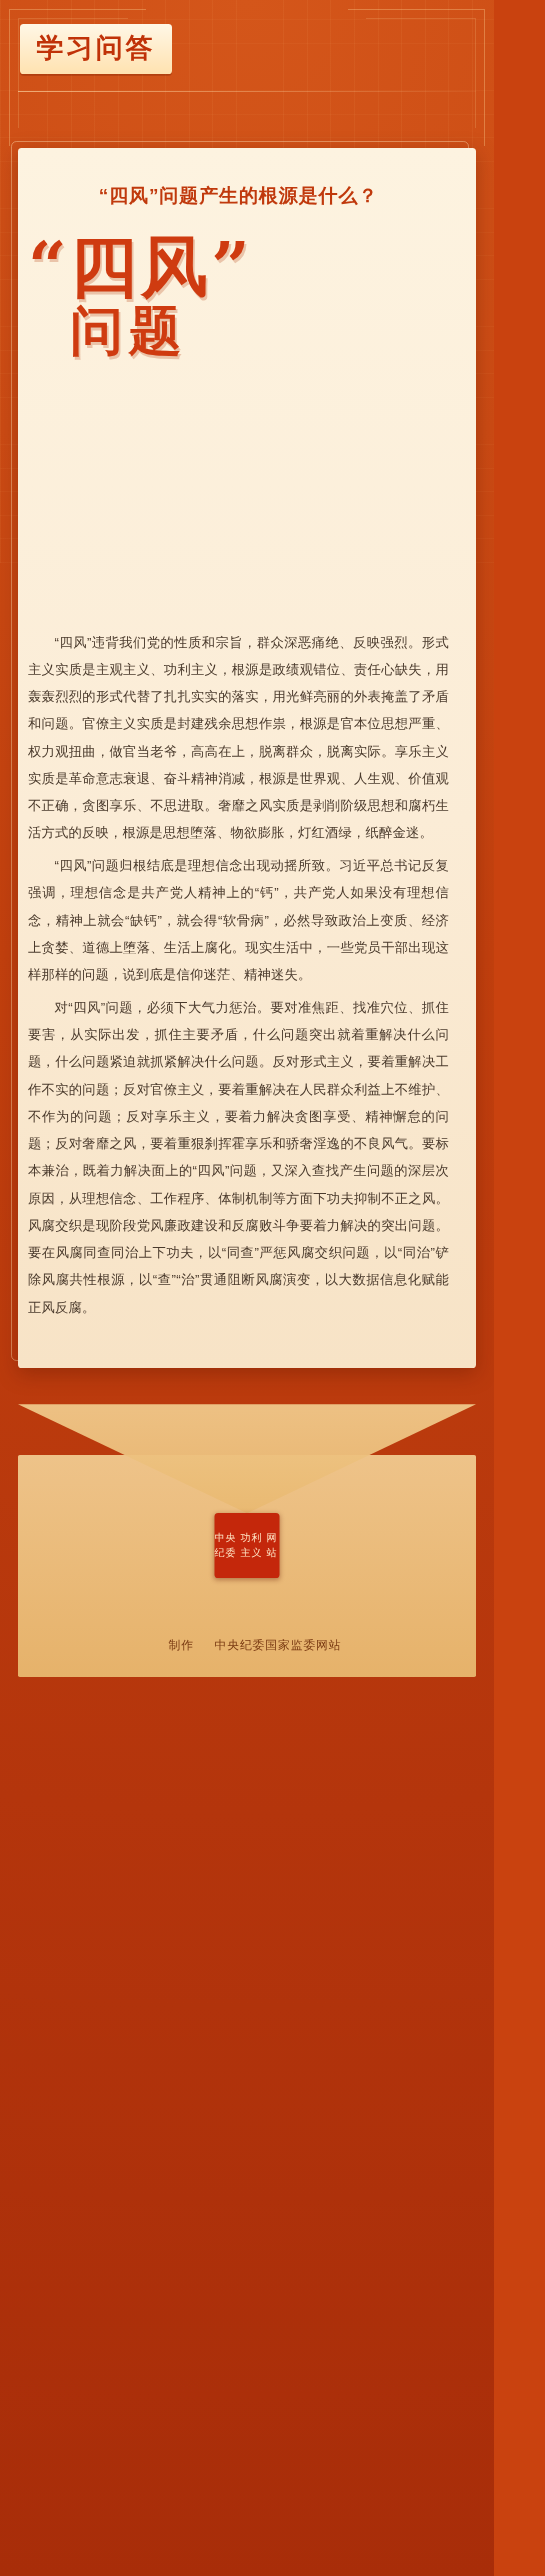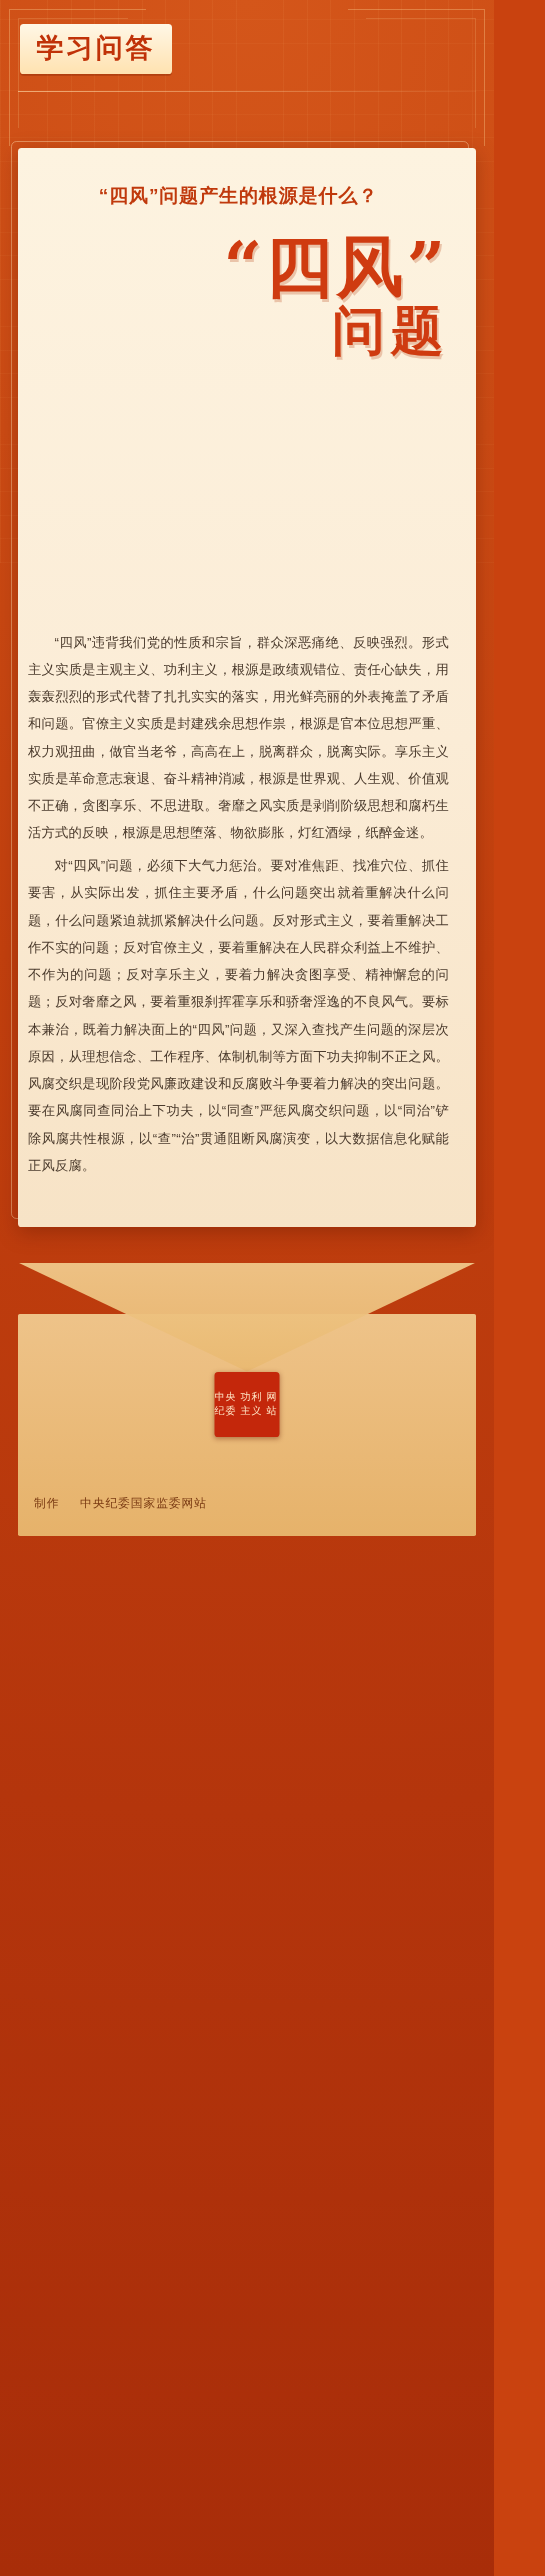--- a/index.html
+++ b/index.html
@@ -112,21 +112,21 @@
   .q-title{
     text-align:center;
     color:#c0390c;
     font-size:19px;
     font-weight:bold;
     letter-spacing:0.9px;
     margin:3.6px 0 23.6px 0;
   }
   
   .art{
-    text-align:right;
+    text-align:left;
     margin:9px 0 36px 0;
     line-height:1;
     user-select:none;
   }
   .art .l1{
     display:block;
     color:#cf3b10;
     font-size:67px;
     font-weight:bold;
     letter-spacing:3.6px;
@@ -184,21 +184,21 @@
     display:flex;flex-direction:row;
     align-items:center;justify-content:center;
     font-size:10px;line-height:1.45;
     letter-spacing:0.9px;
     box-shadow:0 1.8px 5.5px rgba(100,20,0,.4);
   }
   .seal span{display:block;}
   .credit{
     position:absolute;
     left:16px;right:0;bottom:23.6px;
-    text-align:left;
+    text-align:center;
     color:#7a3a12;
     font-size:11.8px;
     letter-spacing:0.9px;
   }
   .credit .maker{margin-right:16.4px;}
   .bottom-space{height:36px;}
 </style>
 </head>
 <body>
 
@@ -220,20 +220,21 @@
       <div class="q-title">“四风”问题产生的根源是什么？</div>
 
       <div class="art">
         <span class="l1">“四风”</span>
         <span class="l2">问题</span>
       </div>
       <div class="art-gap"></div>
 
       <div class="body">
         <p>“四风”违背我们党的性质和宗旨，群众深恶痛绝、反映强烈。形式主义实质是主观主义、功利主义，根源是政绩观错位、责任心缺失，用轰轰烈烈的形式代替了扎扎实实的落实，用光鲜亮丽的外表掩盖了矛盾和问题。官僚主义实质是封建残余思想作祟，根源是官本位思想严重、权力观扭曲，做官当老爷，高高在上，脱离群众，脱离实际。享乐主义实质是革命意志衰退、奋斗精神消减，根源是世界观、人生观、价值观不正确，贪图享乐、不思进取。奢靡之风实质是剥削阶级思想和腐朽生活方式的反映，根源是思想堕落、物欲膨胀，灯红酒绿，纸醉金迷。</p>
+        <p>“四风”问题归根结底是理想信念出现动摇所致。习近平总书记反复强调，理想信念是共产党人精神上的“钙”，共产党人如果没有理想信念，精神上就会“缺钙”，就会得“软骨病”，必然导致政治上变质、经济上贪婪、道德上堕落、生活上腐化。现实生活中，一些党员干部出现这样那样的问题，说到底是信仰迷茫、精神迷失。</p>
         <p>对“四风”问题，必须下大气力惩治。要对准焦距、找准穴位、抓住要害，从实际出发，抓住主要矛盾，什么问题突出就着重解决什么问题，什么问题紧迫就抓紧解决什么问题。反对形式主义，要着重解决工作不实的问题；反对官僚主义，要着重解决在人民群众利益上不维护、不作为的问题；反对享乐主义，要着力解决贪图享受、精神懈怠的问题；反对奢靡之风，要着重狠刹挥霍享乐和骄奢淫逸的不良风气。要标本兼治，既着力解决面上的“四风”问题，又深入查找产生问题的深层次原因，从理想信念、工作程序、体制机制等方面下功夫抑制不正之风。风腐交织是现阶段党风廉政建设和反腐败斗争要着力解决的突出问题。要在风腐同查同治上下功夫，以“同查”严惩风腐交织问题，以“同治”铲除风腐共性根源，以“查”“治”贯通阻断风腐演变，以大数据信息化赋能正风反腐。</p>
       </div>
     </div>
   </div>
 
   <div class="bottom-space"></div>
 
   <div class="envelope">
     <div class="env-body"></div>
     <div class="env-flap"></div>

